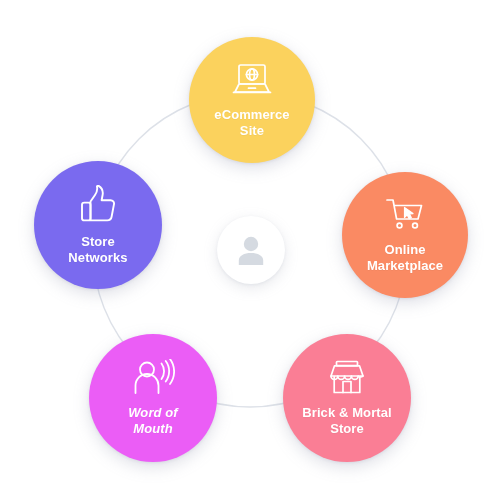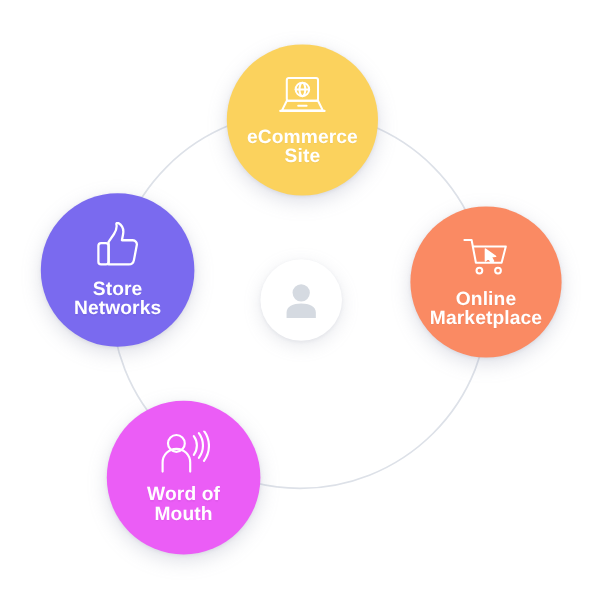--- a/index.html
+++ b/index.html
@@ -40,21 +40,21 @@
                 0 1px 3px rgba(140, 145, 170, 0.18);
     text-align: center;
   }
   .node-icon {
     display: block;
     line-height: 0;
   }
   .node-label {
     color: #ffffff;
     font-weight: bold;
-    font-size: 16px;
+    font-size: 13px;
     line-height: 16px;
     letter-spacing: 0.1px;
     white-space: pre-line;
     padding: 0 6px;
     text-shadow: 0 1px 1px rgba(0,0,0,0.04);
   }
   
   #node-ecommerce {
     width: 126px; height: 126px;
     left: 189px; top: 37px;
@@ -62,21 +62,21 @@
   #node-marketplace {
     width: 126px; height: 126px;
     left: 342px; top: 172px;
   }
   #node-brick {
     width: 128px; height: 128px;
     left: 283px; top: 334px;
   }
   #node-word {
     width: 128px; height: 128px;
-    left: 89px; top: 334px;
+    left: 89px; top: 334px; font-style: italic;
   }
   #node-social {
     width: 128px; height: 128px;
     left: 34px; top: 161px;
   }
   #node-ecommerce .node-icon { margin-bottom: 7px; }
   #node-marketplace .node-icon { margin-bottom: 8px; }
   #node-brick .node-icon { margin-bottom: 8px; }
   #node-word .node-icon { margin-bottom: 8px; }
   #node-social .node-icon { margin-bottom: 9px; }
@@ -125,20 +125,33 @@
         <path d="M4 4 L10 4 L13.6 23 L35 23 L38.5 9.5 L11.2 9.5"></path>
         <circle cx="16.5" cy="29.5" r="2.4"></circle>
         <circle cx="32" cy="29.5" r="2.4"></circle>
         <path d="M21.5 11.5 L21.5 21.5 L24.2 18.9 L26.2 22.6 L28.3 21.5 L26.4 18 L30 17.6 Z" fill="#ffffff" stroke="#ffffff" stroke-width="1.2"></path>
       </svg>
     </span>
     <span class="node-label">Online
 Marketplace</span>
   </div>
 
+  <div class="node" id="node-brick" style="background:#FA7E95;">
+    <span class="node-icon">
+      <svg width="42" height="38" viewBox="0 0 42 38" xmlns="http://www.w3.org/2000/svg" fill="none" stroke="#ffffff" stroke-width="1.7" stroke-linecap="round" stroke-linejoin="round">
+        <rect x="10.5" y="2.5" width="21" height="4.2" rx="0.8"></rect>
+        <path d="M5 17 L8.5 6.8 L33.5 6.8 L37 17 Z"></path>
+        <path d="M5 17 a3.4 3.4 0 0 0 6.8 0 a3.4 3.4 0 0 0 6.8 0 a3.4 3.4 0 0 0 6.8 0 a3.4 3.4 0 0 0 6.8 0 a3.4 3.4 0 0 0 4.8 0"></path>
+        <path d="M8.2 17.8 L8.2 33.5 L33.8 33.5 L33.8 17.8"></path>
+        <path d="M17 33.5 L17 22.5 L25 22.5 L25 33.5"></path>
+      </svg>
+    </span>
+    <span class="node-label">Brick &amp; Mortal
+Store</span>
+  </div>
 
   <div class="node" id="node-word" style="background:#EB5DF6;">
     <span class="node-icon">
       <svg width="44" height="38" viewBox="0 0 44 38" xmlns="http://www.w3.org/2000/svg" fill="none" stroke="#ffffff" stroke-width="1.8" stroke-linecap="round" stroke-linejoin="round">
         <circle cx="16" cy="10.5" r="7"></circle>
         <path d="M4.5 34 L4.5 26.5 a11.5 11.5 0 0 1 23 0 L27.5 34"></path>
         <path d="M30.5 4.5 a13 13 0 0 1 0 15.5"></path>
         <path d="M34.7 2 a17 17 0 0 1 0 20.5"></path>
         <path d="M39 0 a21 21 0 0 1 0 25"></path>
       </svg>

